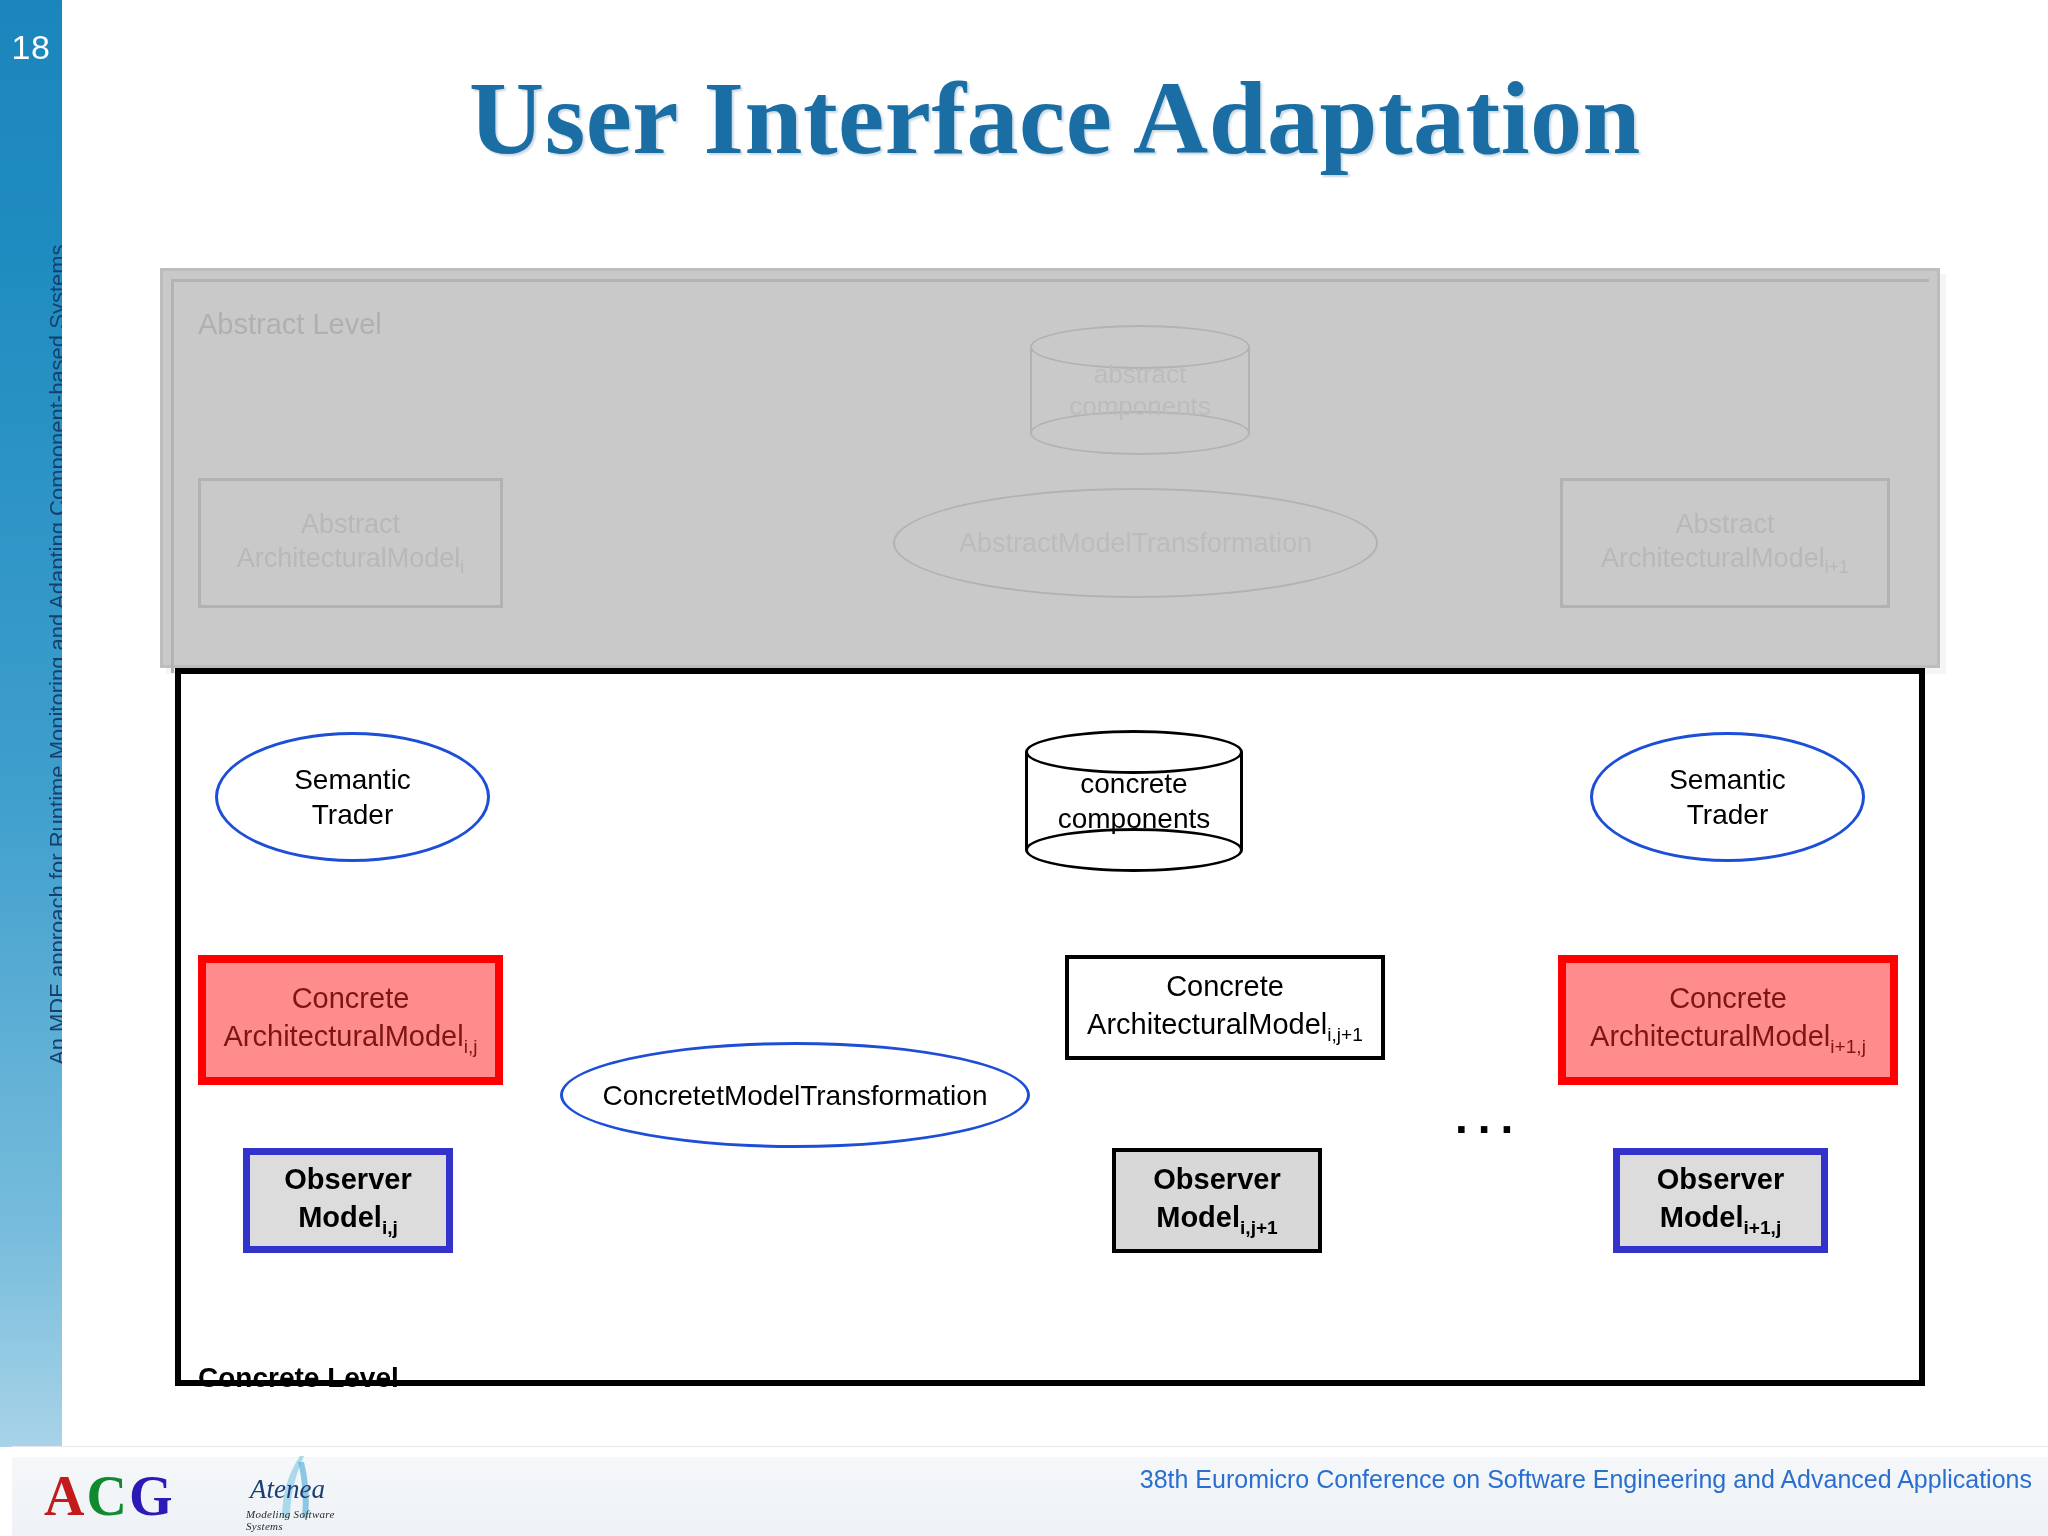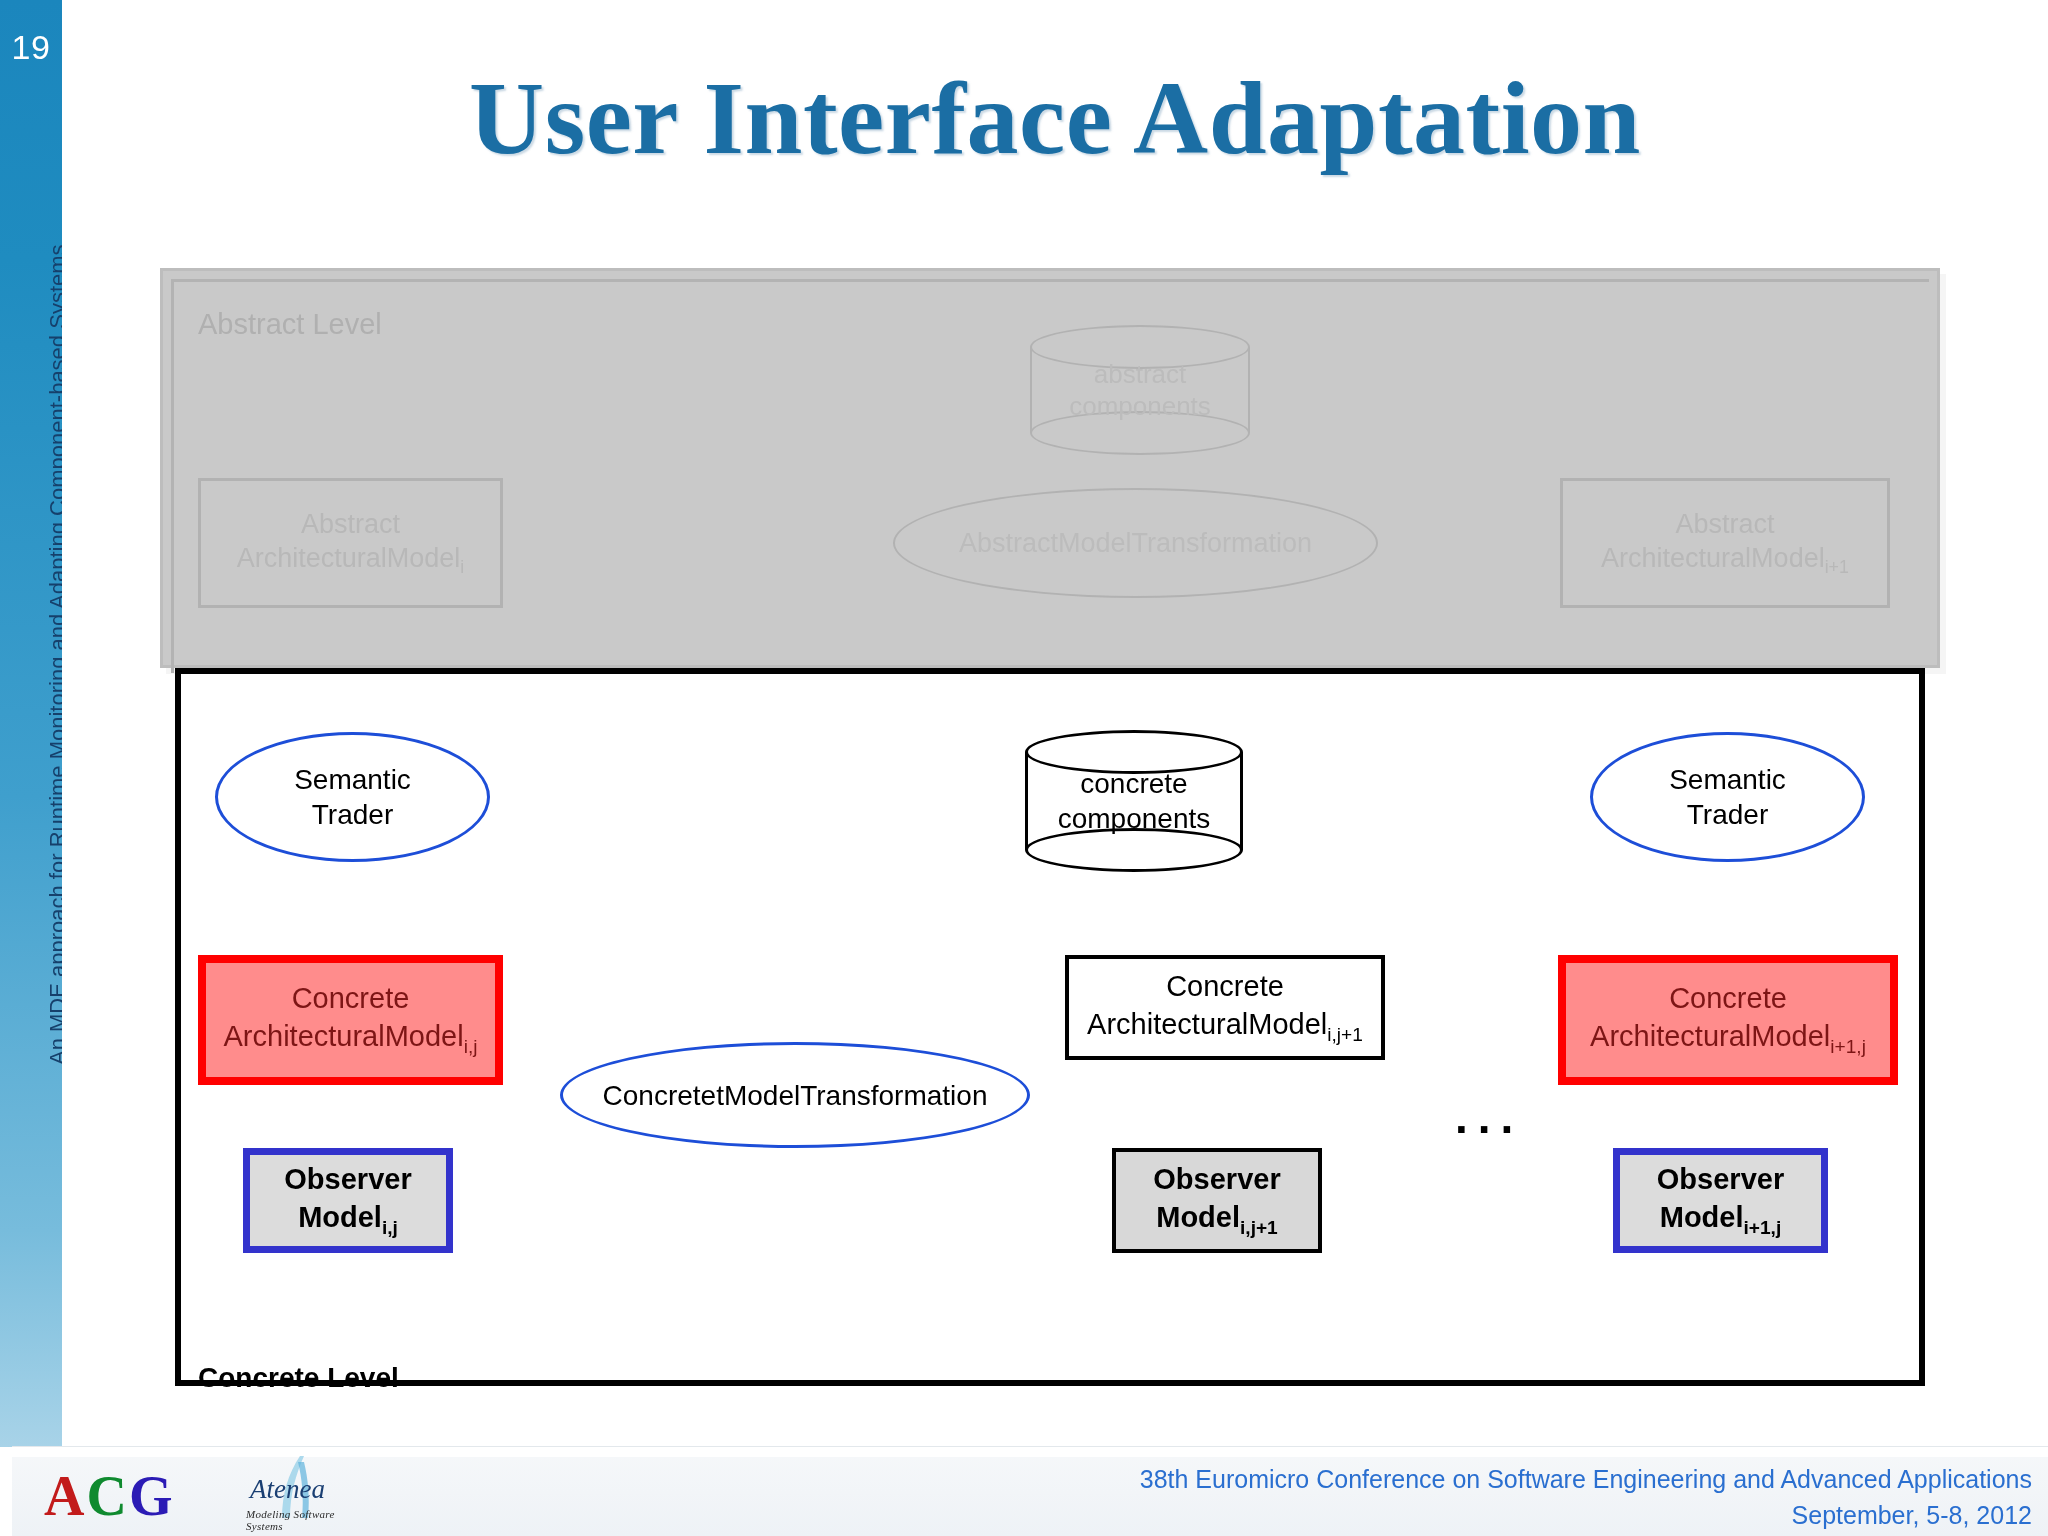--- a/index.html
+++ b/index.html
@@ -142,21 +142,21 @@
     font-size:27px;color:#1a3f73;font-style:italic;}
   #atenea-sub{position:absolute;left:4px;top:56px;font-size:11px;color:#2a2a2a;
     font-family:"Liberation Serif", serif;font-style:italic;letter-spacing:.3px;}
   #footer-conf{position:absolute;right:28px;top:14px;text-align:right;
     color:#2a6fd0;font-size:25px;line-height:1.45;}
 </style>
 </head>
 <body>
 
 <div id="sidebar">
-  <div id="slide-number">19</div>
+  <div id="slide-number">18</div>
   <div id="sidebar-title">An MDE approach for Runtime Monitoring and Adapting Component-based Systems</div>
 </div>
 <div id="page-corner"></div>
 
 <div id="page-title">User Interface Adaptation</div>
 
 <div id="diagram">
 
   <svg width="2048" height="1536" style="position:absolute;left:0;top:0;pointer-events:none;">
     <defs>
@@ -346,15 +346,14 @@
     <svg width="120" height="78" style="position:absolute;left:0;top:0;">
       <path d="M58,4 C46,22 40,42 40,66 L48,66 C48,42 54,22 62,4 Z" fill="#9fd3ea" opacity="0.85"></path>
       <path d="M62,10 C66,26 68,46 66,66 L60,66 C62,46 60,26 56,10 Z" fill="#5fb4dd" opacity="0.7"></path>
     </svg>
     <div id="atenea-name">Atenea</div>
     <div id="atenea-sub">Modeling Software Systems</div>
   </div>
 
   <div id="footer-conf">
     <div>38th Euromicro Conference on Software Engineering and Advanced Applications</div>
-    <div>September, 5-8, 2012</div>
   </div>
 </div>
 
 </body></html>

